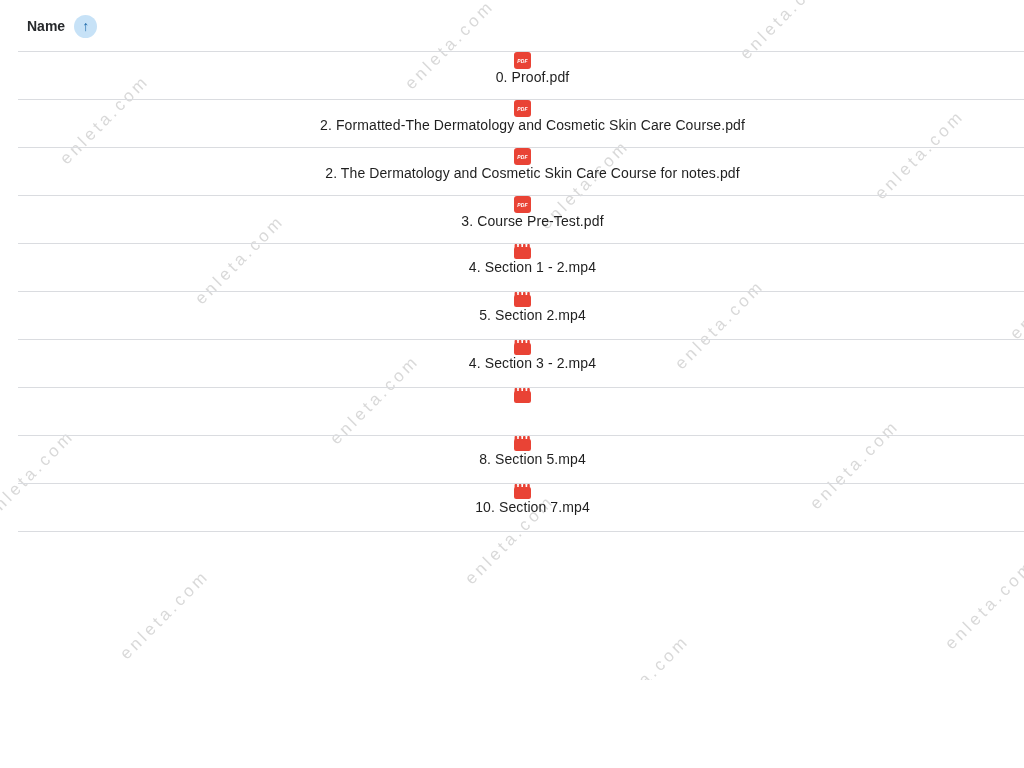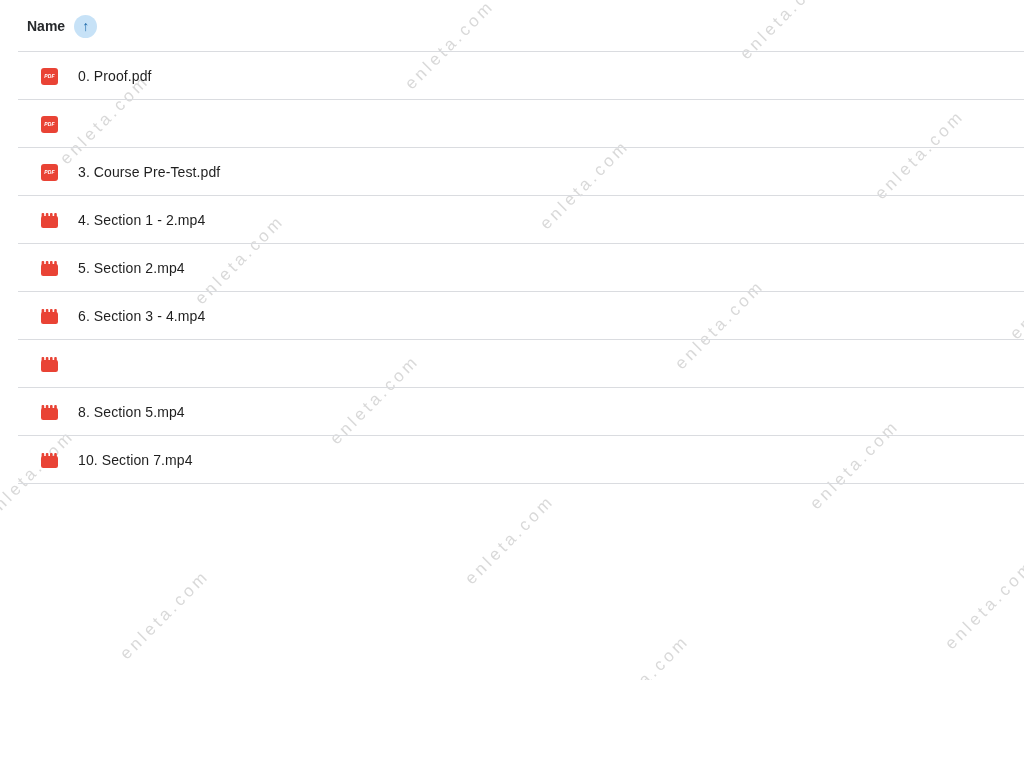--- a/index.html
+++ b/index.html
@@ -53,20 +53,21 @@
   }
 
   
   .rows { position:relative; z-index:3; }
   .row {
     height:48px;
     display:flex; align-items:center;
     padding-left:41px;
     position:relative;
     cursor:pointer;
+    flex-direction:column;
   }
   .row::after {
     content:""; position:absolute; left:18px; right:0; bottom:0;
     height:1px; background:#dadce0;
   }
   .icon-slot { width:17px; min-width:17px; margin-right:20px; display:flex; align-items:center; justify-content:center; }
   .pdf-badge {
     width:17px; height:17px;
     background:#e94335;
     border-radius:3px;
@@ -127,22 +128,29 @@
           <span class="pdf-badge">PDF</span>
         </span>
       <span class="fname">0. Proof.pdf</span>
     </div>
 
 
     <div class="row">
       <span class="icon-slot">
           <span class="pdf-badge">PDF</span>
         </span>
-    </div>
-
+      <span class="fname">2. Formatted-The Dermatology and Cosmetic Skin Care Course.pdf</span>
+    </div>
+
+    <div class="row">
+      <span class="icon-slot">
+          <span class="pdf-badge">PDF</span>
+        </span>
+      <span class="fname">2. The Dermatology and Cosmetic Skin Care Course for notes.pdf</span>
+    </div>
 
     <div class="row">
       <span class="icon-slot">
           <span class="pdf-badge">PDF</span>
         </span>
       <span class="fname">3. Course Pre-Test.pdf</span>
     </div>
 
 
     <div class="row">
@@ -175,21 +183,21 @@
     <div class="row">
       <span class="icon-slot">
           <svg class="vid-icon" width="17" height="15" viewBox="0 0 17 15">
             <rect x="0" y="3" width="17" height="12" rx="2.2" fill="#e94335"></rect>
             <rect x="0.6" y="0" width="2.6" height="5" rx="0.9" fill="#e94335"></rect>
             <rect x="4.8" y="0" width="2.6" height="5" rx="0.9" fill="#e94335"></rect>
             <rect x="9.0" y="0" width="2.6" height="5" rx="0.9" fill="#e94335"></rect>
             <rect x="13.2" y="0" width="2.6" height="5" rx="0.9" fill="#e94335"></rect>
           </svg>
         </span>
-      <span class="fname">6. Section 3 - 4.mp4</span>
+      <span class="fname">4. Section 3 - 2.mp4</span>
     </div>
 
     <div class="row">
       <span class="icon-slot">
           <svg class="vid-icon" width="17" height="15" viewBox="0 0 17 15">
             <rect x="0" y="3" width="17" height="12" rx="2.2" fill="#e94335"></rect>
             <rect x="0.6" y="0" width="2.6" height="5" rx="0.9" fill="#e94335"></rect>
             <rect x="4.8" y="0" width="2.6" height="5" rx="0.9" fill="#e94335"></rect>
             <rect x="9.0" y="0" width="2.6" height="5" rx="0.9" fill="#e94335"></rect>
             <rect x="13.2" y="0" width="2.6" height="5" rx="0.9" fill="#e94335"></rect>

